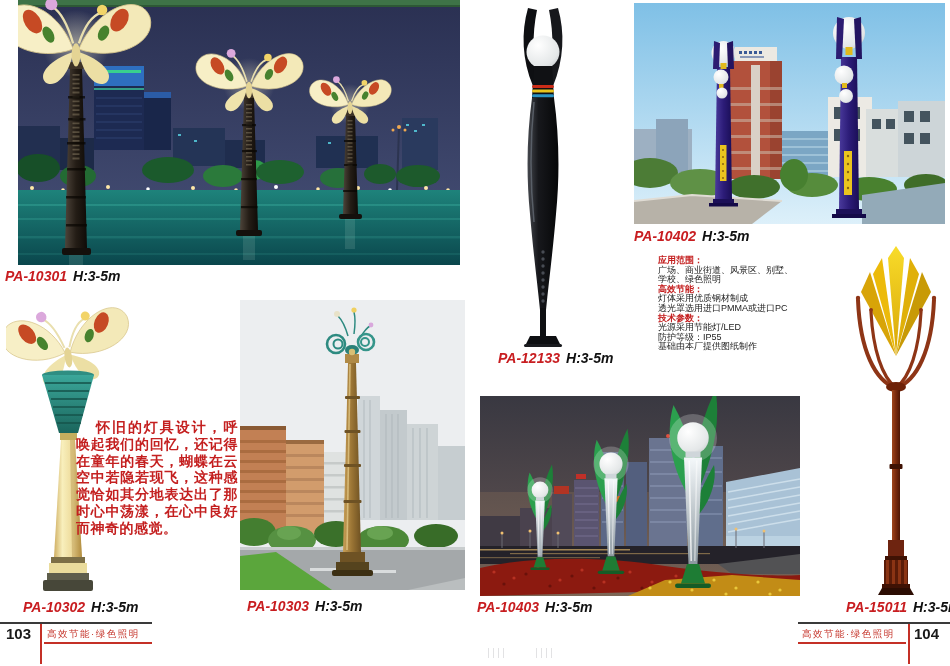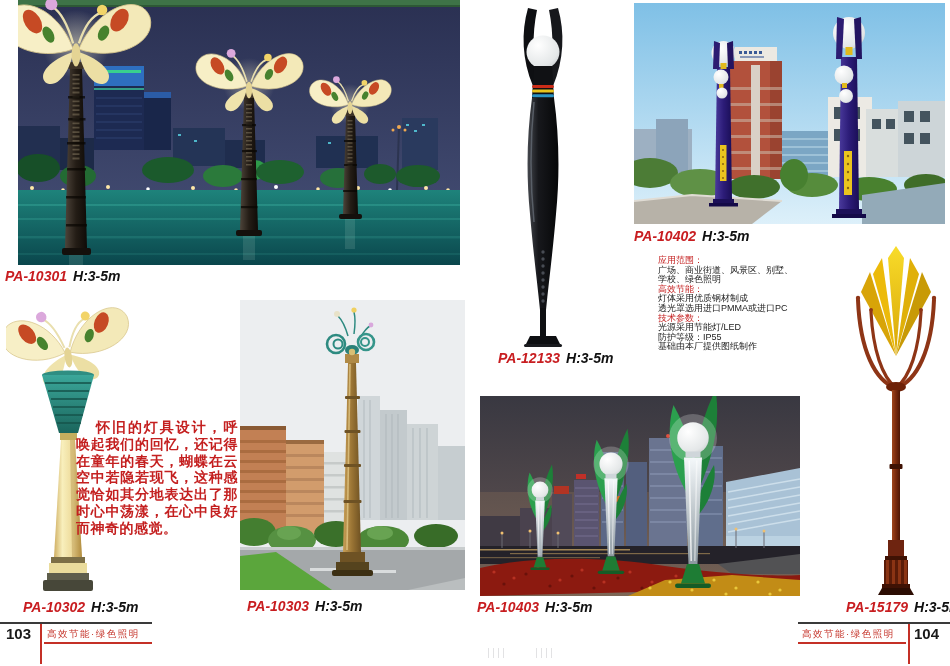--- a/index.html
+++ b/index.html
@@ -7,21 +7,21 @@
        font-family:"Liberation Sans","DejaVu Sans",sans-serif;}
   .abs{position:absolute;}
   .plabel{position:absolute;font-size:14px;font-weight:bold;white-space:nowrap;font-style:italic;}
   .plabel .code{color:#c81d20;}
   .plabel .size{color:#111111;margin-left:6px;}
   .desc{position:absolute;left:76px;top:419px;width:162px;font-size:14px;
         line-height:16.8px;color:#c42020;font-weight:bold;text-align:justify;
         text-indent:20px;letter-spacing:.5px;}
   .specs{position:absolute;left:658px;top:256px;width:185px;font-size:9px;
          line-height:9.6px;color:#222222;}
-  .specs .t{color:#c42020;font-weight:normal;}
+  .specs .t{color:#c42020;font-weight:bold;}
   .foot-line{position:absolute;top:622px;width:152px;height:2px;background:#3a3a3a;}
   .foot-num{position:absolute;top:625px;font-size:15px;font-weight:bold;color:#1a1a1a;}
   .foot-vline{position:absolute;top:624px;width:2px;height:40px;background:#c43026;}
   .foot-slogan{position:absolute;top:628px;font-size:9.5px;font-weight:normal;
                color:#c43026;letter-spacing:1.5px;white-space:nowrap;}
   .foot-underline{position:absolute;top:642px;width:108px;height:1.5px;background:#c43026;}
   .regmark{position:absolute;top:648px;width:16px;height:10px;opacity:.6;
            background:repeating-linear-gradient(90deg,#cfcfd2 0 1px,transparent 1px 5px);}
 </style>
 </head>
@@ -668,21 +668,21 @@
 <div class="plabel" style="left:498px;top:350px">
   <span class="code">PA-12133</span><span class="size">H:3-5m</span>
 </div>
 <div class="plabel" style="left:634px;top:228px">
   <span class="code">PA-10402</span><span class="size">H:3-5m</span>
 </div>
 <div class="plabel" style="left:477px;top:599px">
   <span class="code">PA-10403</span><span class="size">H:3-5m</span>
 </div>
 <div class="plabel" style="left:846px;top:599px">
-  <span class="code">PA-15179</span><span class="size">H:3-5m</span>
+  <span class="code">PA-15011</span><span class="size">H:3-5m</span>
 </div>
 
 <div class="desc">怀旧的灯具设计，呼唤起我们的回忆，还记得在童年的春天，蝴蝶在云空中若隐若现飞，这种感觉恰如其分地表达出了那时心中荡漾，在心中良好而神奇的感觉。</div>
 
 <div class="specs">
   <div class="t">应用范围：</div>
   <div>广场、商业街道、风景区、别墅、</div>
   <div>学校、绿色照明</div>
   <div class="t">高效节能：</div>
   <div>灯体采用优质钢材制成</div>

